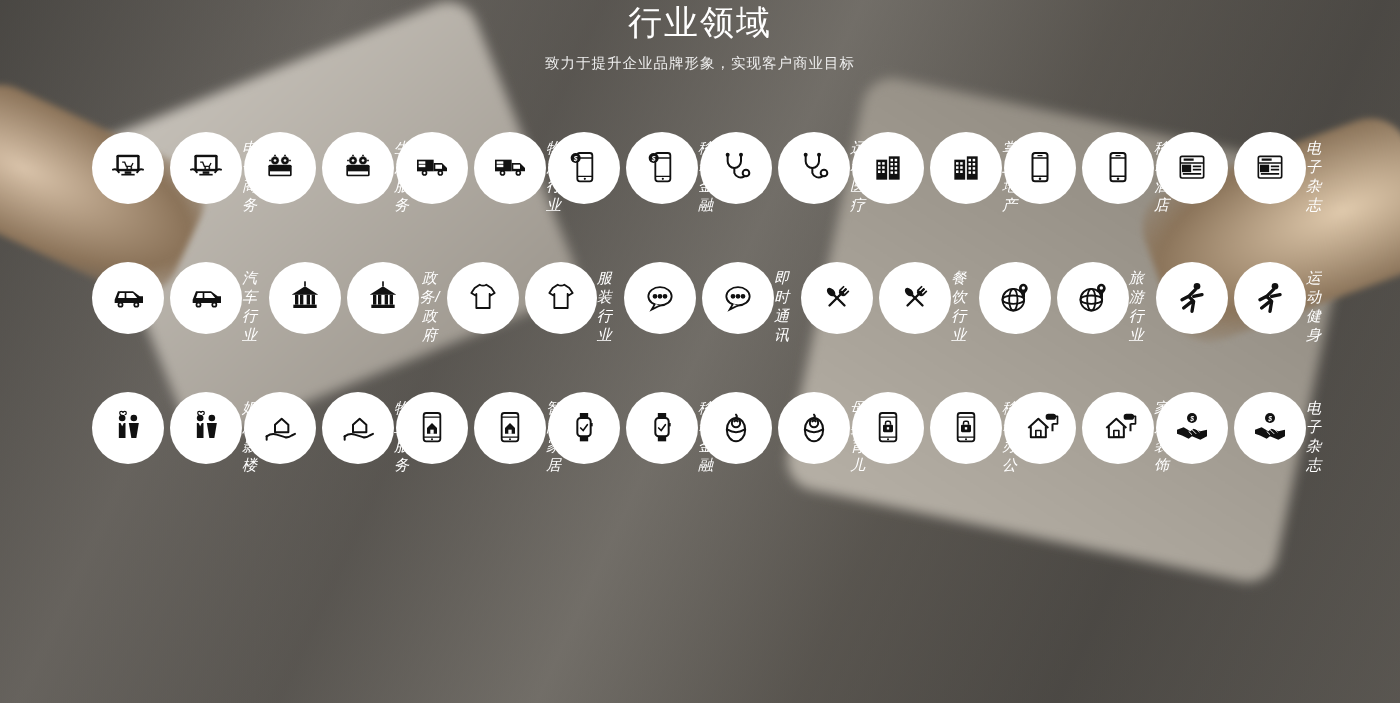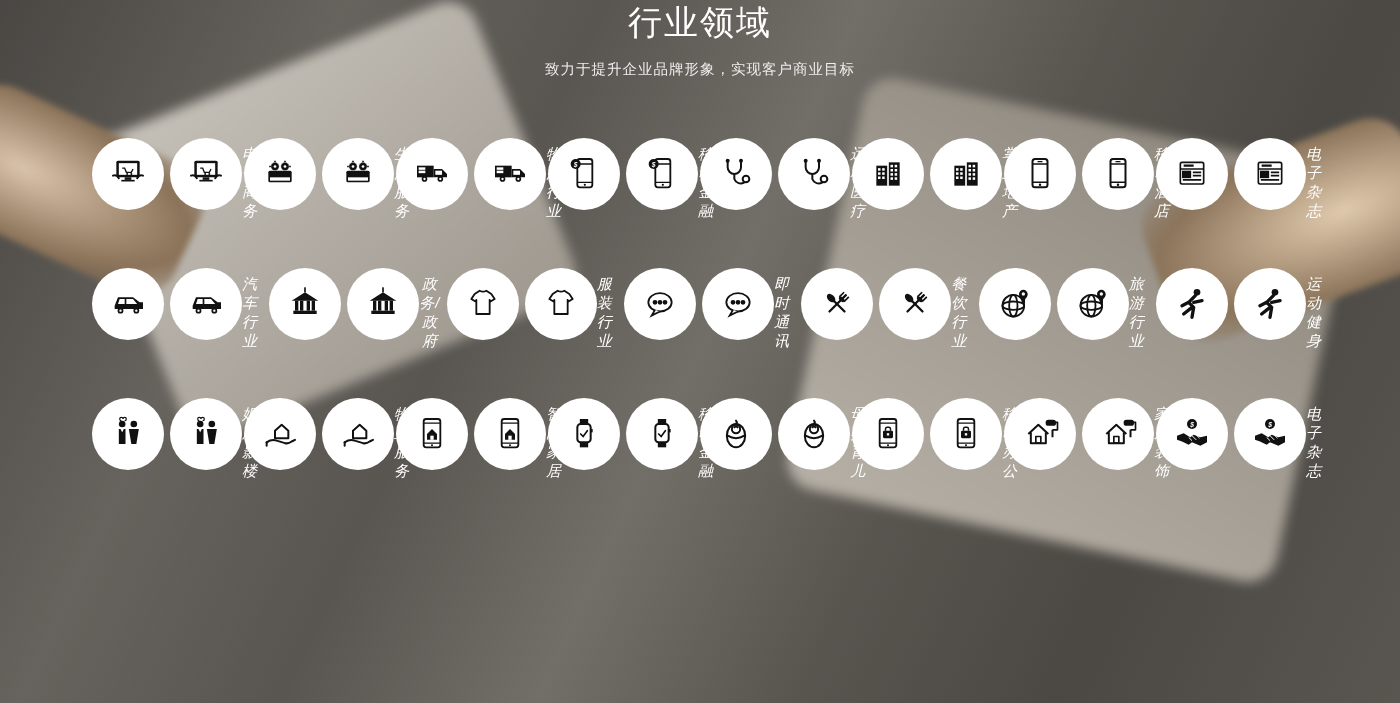--- a/index.html
+++ b/index.html
@@ -56,21 +56,21 @@
     width: 100%;
     text-align: center;
     color: #fff;
   }
   .title {
     font-size: 34px;
     font-weight: 400;
     letter-spacing: 2px;
   }
   .subtitle {
-    margin-top: 14px;
+    margin-top: 8px;
     font-size: 14.5px;
     letter-spacing: 1px;
     color: #eee;
   }
 
   .grid {
     margin: 48px auto 0;
     width: 1216px;
   }
   .row {

